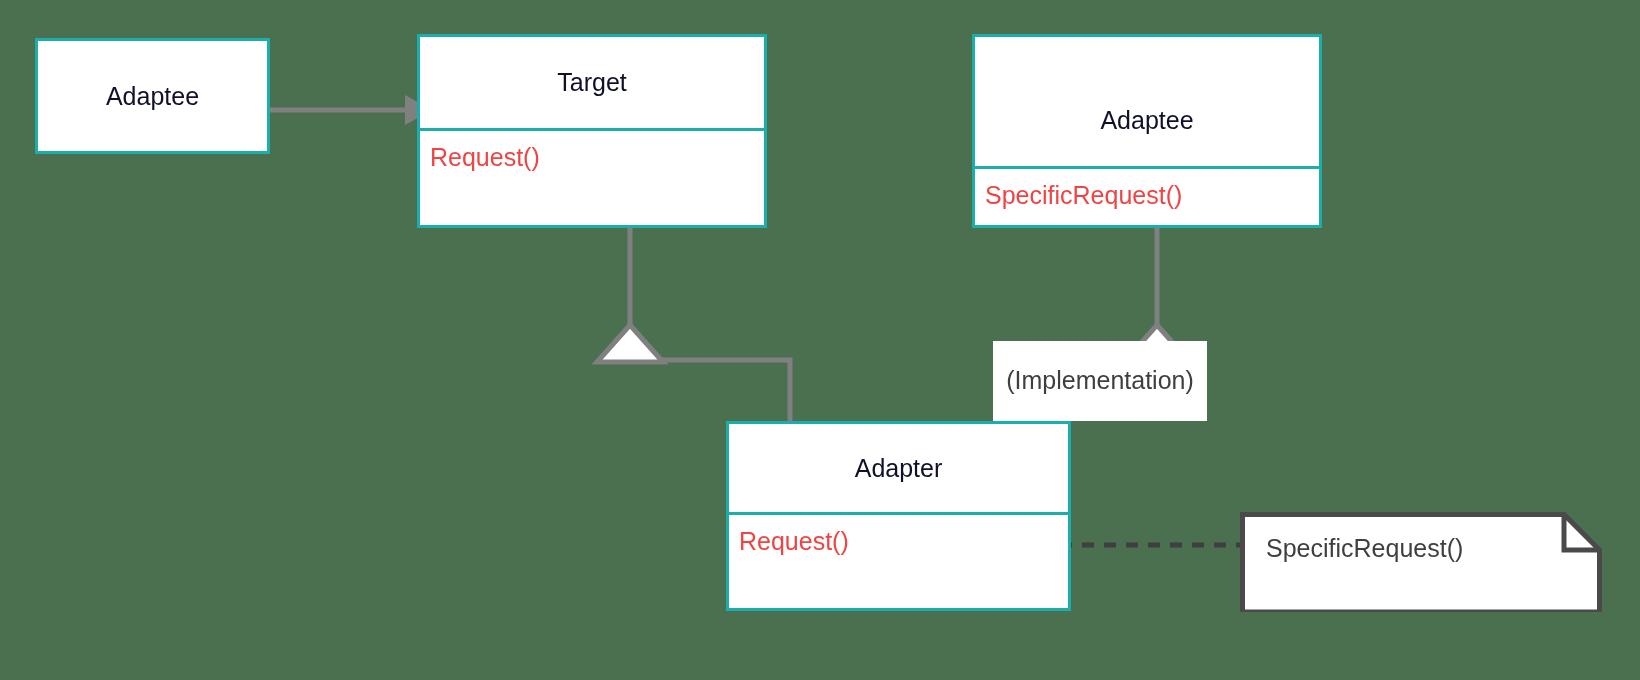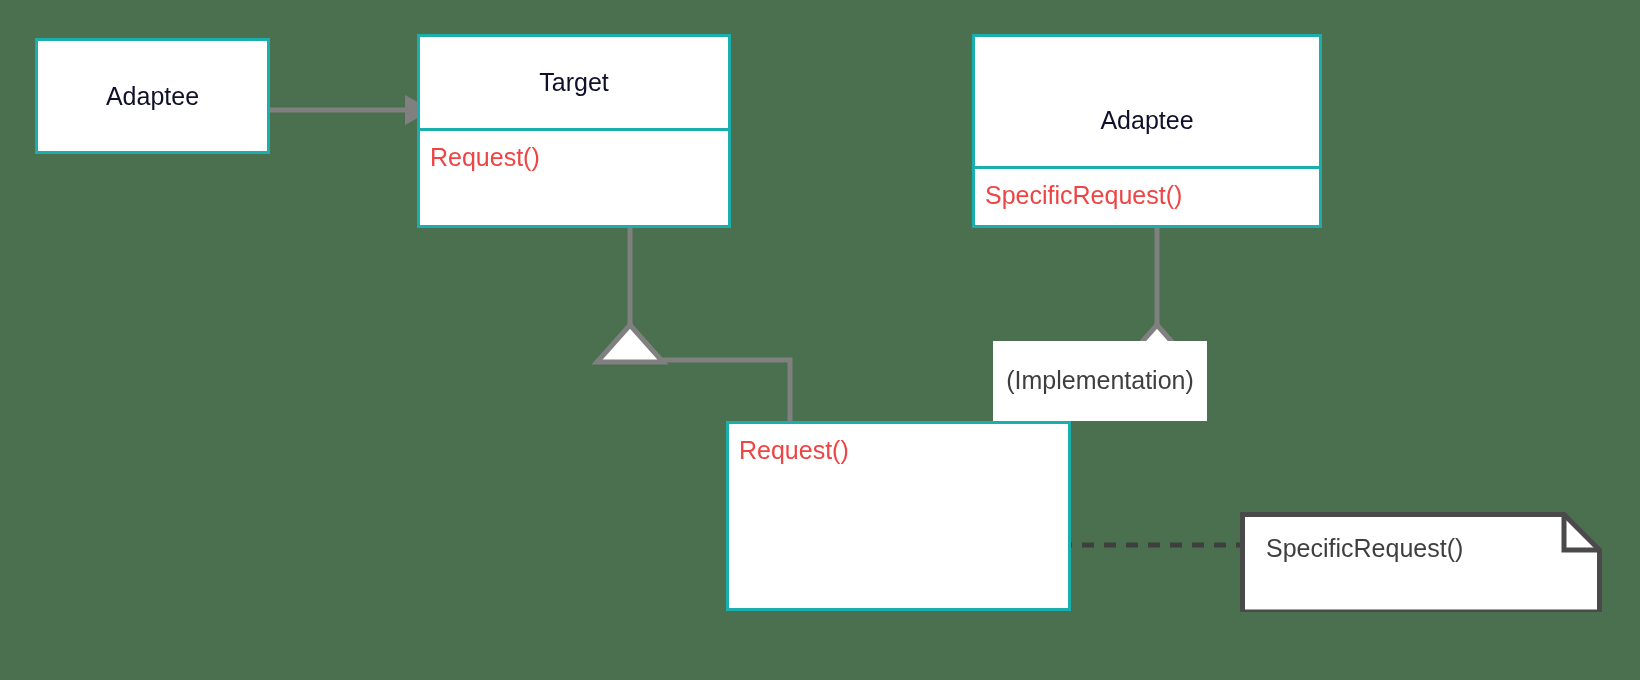--- a/index.html
+++ b/index.html
@@ -116,39 +116,42 @@
     <g>
       <line x1="994" y1="545" x2="1240" y2="545" stroke="#3f3f3f" stroke-width="5" stroke-dasharray="12 10"></line>
       <circle cx="983" cy="545" r="11" fill="#ffffff" stroke="#808080" stroke-width="5"></circle>
     </g>
   </svg>
 
   <div class="uml-plain" style="left:35px; top:38px; width:235px; height:116px;">
     <span>Adaptee</span>
   </div>
 
-  <div class="uml-class" style="left:417px; top:34px; width:314px; height:194px;">
+  <div class="uml-class" style="left:417px; top:34px; width:350px; height:194px;">
     <div class="uml-head" style="height:94px;">
       <span>Target</span>
     </div>
     <div class="uml-body">
       <div>Request()</div>
     </div>
   </div>
 
   <div class="uml-class" style="left:972px; top:34px; width:350px; height:194px;">
     <div class="uml-head" style="height:94px;margin-top:38px;">
       <span>Adaptee</span>
     </div>
     <div class="uml-body">
       <div>SpecificRequest()</div>
     </div>
   </div>
 
   <div class="uml-class" style="left:726px; top:421px; width:345px; height:190px;">
+    <div class="uml-head" style="height:91px;">
+      <span>Adapter</span>
+    </div>
     <div class="uml-body">
       <div>Request()</div>
     </div>
   </div>
 
   <div class="edge-label" style="left:993px; top:341px; width:214px; height:80px;">
     <span>(Implementation)</span>
   </div>
 
   <div class="note-box" style="left:1240px; top:512px; width:362px; height:96px;">

